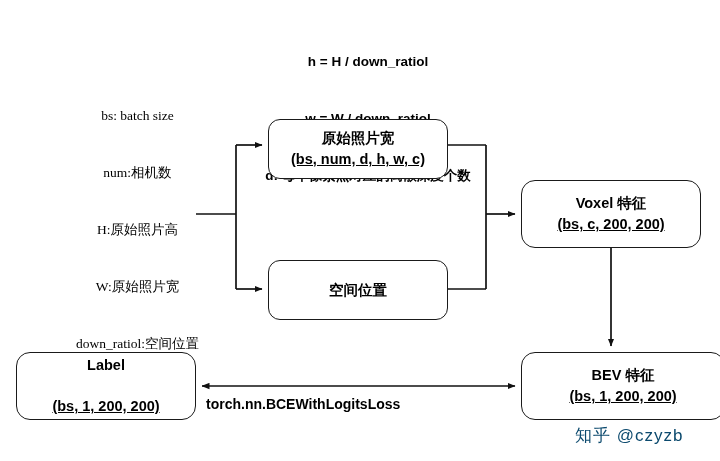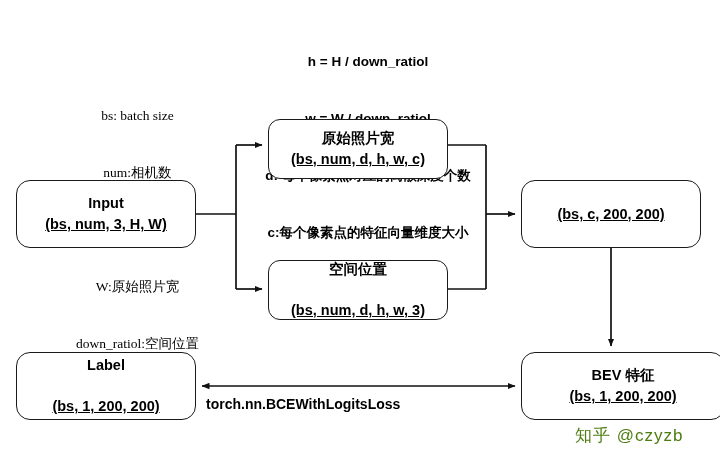--- a/index.html
+++ b/index.html
@@ -78,21 +78,21 @@
     font-weight: bold;
     color: #000000;
   }
 
   
   #watermark {
     position: absolute;
     left: 575px;
     top: 424px;
     font-size: 17px;
-    color: #4d7c0f;
+    color: #0c4a6e;
     letter-spacing: 1px;
     user-select: none;
   }
 </style>
 </head>
 <body>
 
 <div id="canvas">
 
   <svg id="wires" viewBox="0 0 720 461" xmlns="http://www.w3.org/2000/svg">
@@ -132,39 +132,34 @@
     <span class="note-line">num:相机数</span>
     <span class="note-line">H:原始照片高</span>
     <span class="note-line">W:原始照片宽</span>
     <span class="note-line">down_ratiol:空间位置</span>
   </div>
 
   <div class="note" id="legend-right">
     <span class="note-line">h = H / down_ratiol</span>
     <span class="note-line">w = W / down_ratiol</span>
     <span class="note-line">d: 每个像素点对应的离散深度个数</span>
-    <span class="note-line">c:每个像素点的特征向量维度大小</span>
   </div>
 
-  <div class="node" id="node-input">
-    <span class="title">Input</span>
-    <span class="shape">(bs, num, 3, H, W)</span>
-  </div>
 
   <div class="node" id="node-image-feat">
     <span class="title">原始照片宽</span>
     <span class="shape">(bs, num, d, h, w, c)</span>
   </div>
 
   <div class="node" id="node-spatial-pos">
     <span class="title">空间位置</span>
-    <span class="shape">(bs, num, d, h, w, 3)</span>
   </div>
 
   <div class="node" id="node-voxel">
+    <span class="title">Voxel 特征</span>
     <span class="shape">(bs, c, 200, 200)</span>
   </div>
 
   <div class="node" id="node-bev">
     <span class="title">BEV 特征</span>
     <span class="shape">(bs, 1, 200, 200)</span>
   </div>
 
   <div class="node" id="node-label">
     <span class="title">Label</span>

